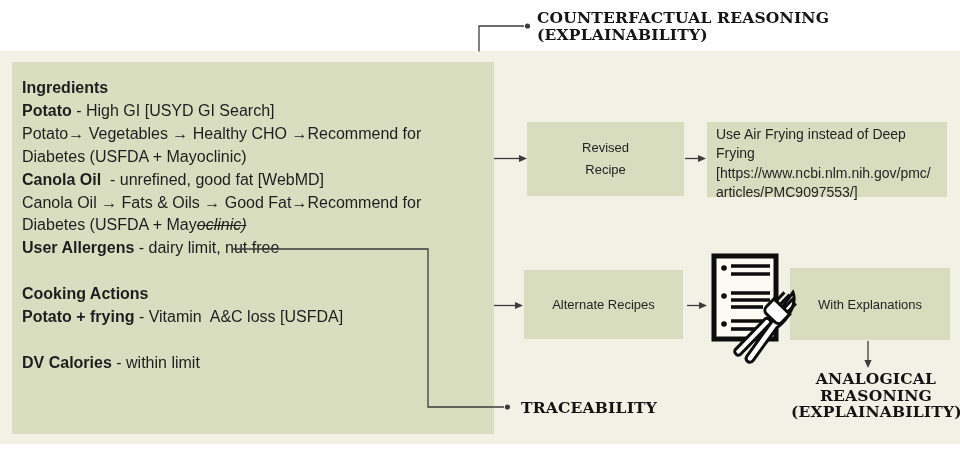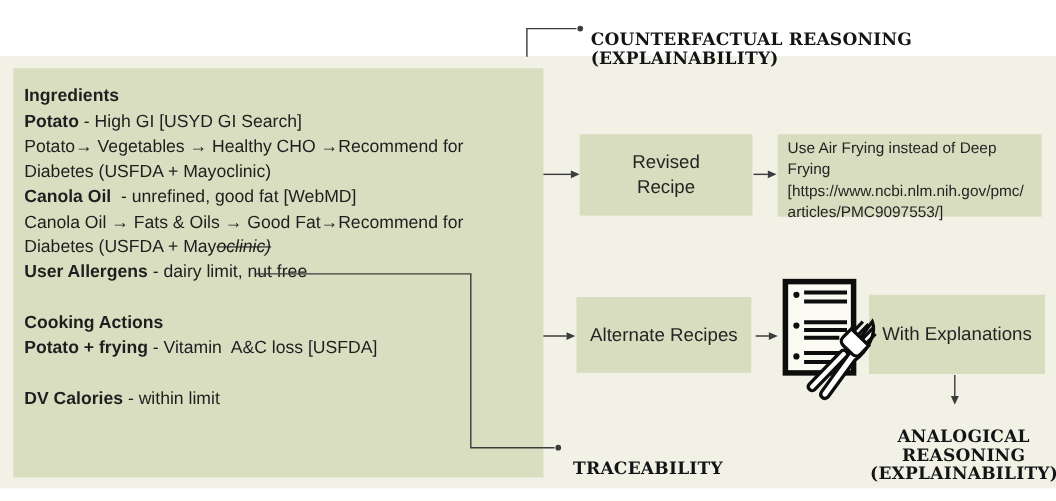--- a/index.html
+++ b/index.html
@@ -20,32 +20,32 @@
     font-size:16px;
   }
   .pline { line-height:22.9px; min-height:22.9px; white-space:pre-wrap; }
   .seg-bold   { font-weight:700; }
   .seg-italic { }
   .seg-strike { font-style:italic; text-decoration:line-through; text-decoration-thickness:1.3px; }
   
   .box {
     position:absolute; background:var(--box,#d9ddbf); color:#242424;
     display:flex; align-items:center; justify-content:center;
-    text-align:center; font-size:17px; box-sizing:border-box;
+    text-align:center; font-size:13px; box-sizing:border-box;
   }
   #box-revised  { left:527px; top:122px; width:157px; height:74px; flex-direction:column; line-height:22px; }
   #box-url      { left:707px; top:122px; width:240px; height:75px; display:block; text-align:left;
                   font-size:14px; line-height:19.3px; padding:3px 9px; }
   #box-url .url { word-break:break-all; }
   #box-alt      { left:524px; top:270px; width:159px; height:69px; }
   #box-withexp  { left:790px; top:268px; width:160px; height:72px; }
   
   .serif-label {
     position:absolute; font-family:"DejaVu Serif", serif; font-weight:700;
-    font-size:15.5px; color:#141414; line-height:17px; letter-spacing:0.2px;margin-top:18px;
+    font-size:15.5px; color:#141414; line-height:17px; letter-spacing:0.2px;
   }
   #label-cf    { left:537px; top:9px; }
   #label-trace { left:521px; top:399px; }
   #label-ana   { left:791px; top:371px; width:170px; text-align:center; line-height:16.5px; }
   
   #connectors, #recipe-icon { position:absolute; pointer-events:none; }
   #connectors { left:0; top:0; }
   #recipe-icon { left:700px; top:248px; }
 </style>
 </head>

